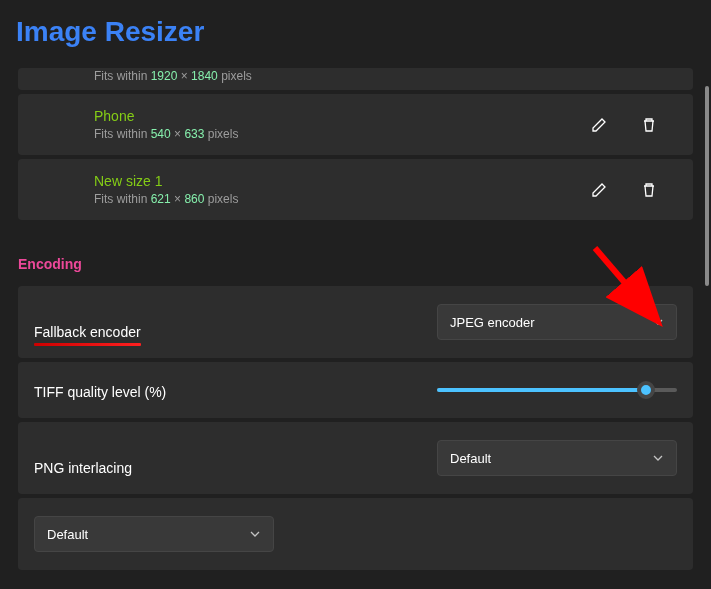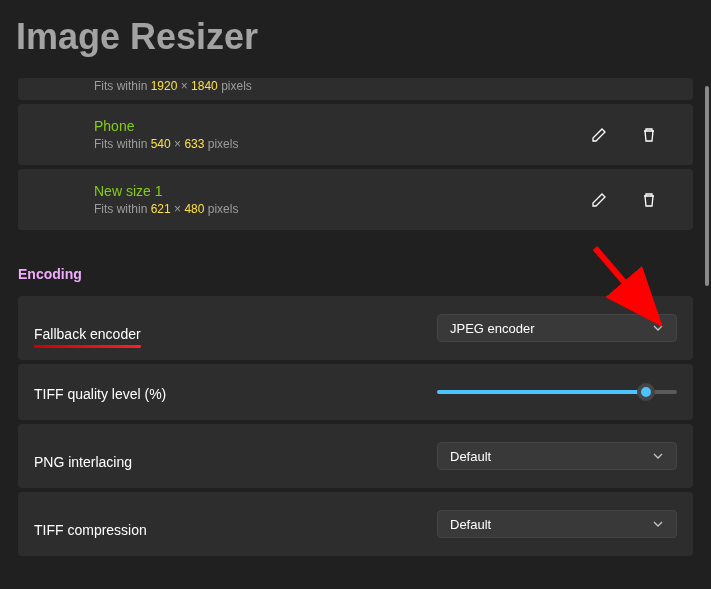--- a/index.html
+++ b/index.html
@@ -13,23 +13,23 @@
       color: #ffffff;
       width: 711px;
       height: 589px;
       overflow: hidden;
       position: relative;
     }
     .header {
       padding: 16px 16px 20px 16px;
     }
     .header h1 {
-      font-size: 36px;
+      font-size: 28px;
       font-weight: 600;
-      color: #a3a3a3;
+      color: #3b82f6;
     }
     .content {
       padding: 0 18px;
       height: 520px;
       overflow-y: hidden;
       position: relative;
     }
     .card {
       background: #2d2d2d;
       border-radius: 4px;
@@ -51,41 +51,41 @@
     .card-title {
       font-size: 14px;
       color: #84cc16;
       margin-bottom: 3px;
     }
     .card-subtitle {
       font-size: 12px;
       color: #9d9d9d;
     }
     .card-subtitle .num {
-      color: #fde047;
+      color: #86efac;
       font-weight: 500;
     }
     .card-actions {
       display: flex;
       gap: 18px;
       margin-right: 12px;
     }
     .icon-btn {
       width: 32px;
       height: 32px;
       display: flex;
       align-items: center;
       justify-content: center;
       cursor: pointer;
       border-radius: 4px;
     }
     .section-header {
       font-size: 14px;
       font-weight: 600;
-      color: #f0abfc;
+      color: #ec4899;
       margin-top: 36px;
       margin-bottom: 14px;
     }
     .setting-card {
       background: #2d2d2d;
       border-radius: 4px;
       margin-bottom: 4px;
       display: flex;
       align-items: flex-end;
       padding: 18px 16px 18px 16px;
@@ -107,21 +107,21 @@
       width: 100%;
       height: 3px;
       background: linear-gradient(to right,#cc0000, #ff2020);
       border-radius: 1px;
     }
     .select {
       background: #393939;
       border: 1px solid #454545;
       border-radius: 4px;
       width: 240px;
-      height: 28px;
+      height: 36px;
       display: flex;
       align-items: center;
       padding: 0 12px;
       cursor: pointer;
       position: relative;
     }
     .select-text {
       flex: 1;
       font-size: 13px;
       color: #ffffff;
@@ -224,21 +224,21 @@
       </div>
     </div>
   </div>
 
   <div class="card">
     <div class="card-info">
       <div class="card-title">New size 1</div>
       <div class="card-subtitle">
         <span>Fits within</span>
         <span class="num">621</span> ×
-        <span class="num">480</span>
+        <span class="num">860</span>
         <span>pixels</span>
       </div>
     </div>
     <div class="card-actions">
       <div class="icon-btn">
         <svg width="16" height="16" viewBox="0 0 16 16" fill="none" stroke="#ffffff" stroke-width="1.3">
           <path d="M11 2 L14 5 L5 14 L2 14 L2 11 Z"></path>
         </svg>
       </div>
       <div class="icon-btn">
@@ -277,21 +277,20 @@
     <div class="setting-label">PNG interlacing</div>
     <div class="select">
       <span class="select-text">Default</span>
       <svg width="12" height="12" viewBox="0 0 12 12" fill="none" stroke="#ffffff" stroke-width="1.3">
         <path d="M2 4 L6 8 L10 4"></path>
       </svg>
     </div>
   </div>
 
   <div class="setting-card">
-    <div class="setting-label">TIFF compression</div>
     <div class="select">
       <span class="select-text">Default</span>
       <svg width="12" height="12" viewBox="0 0 12 12" fill="none" stroke="#ffffff" stroke-width="1.3">
         <path d="M2 4 L6 8 L10 4"></path>
       </svg>
     </div>
   </div>
 
 </div>
 

